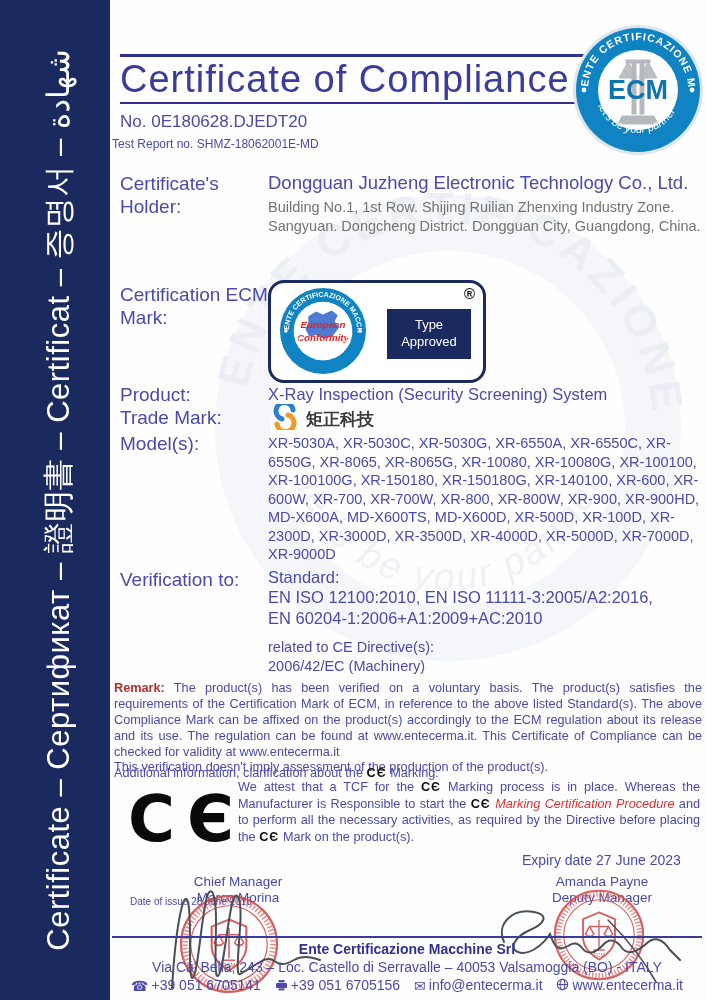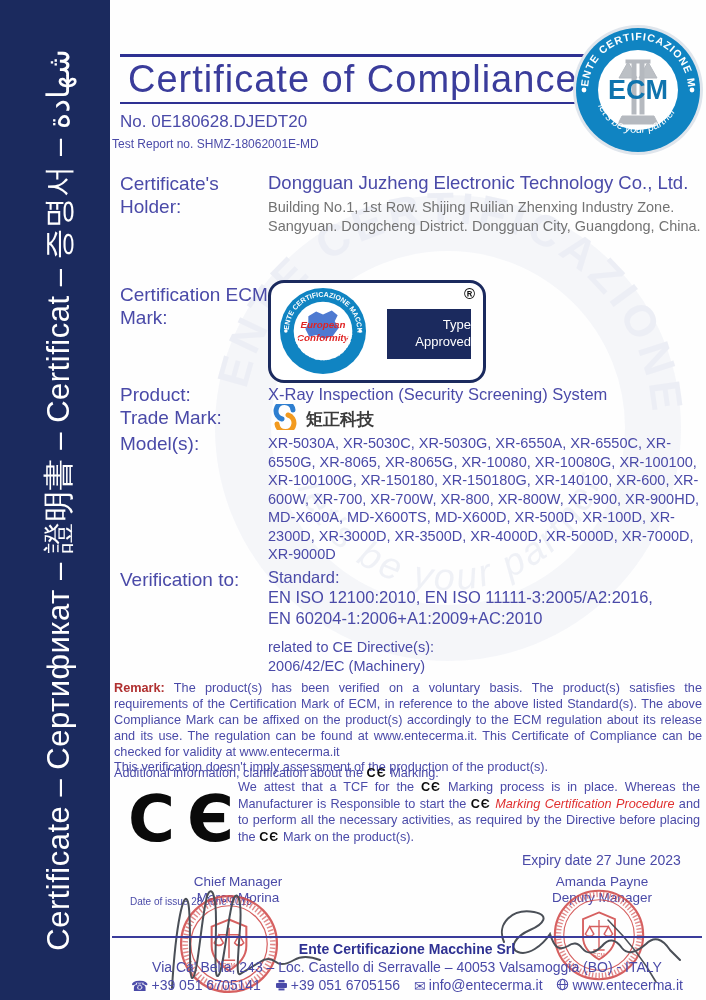--- a/index.html
+++ b/index.html
@@ -8,34 +8,34 @@
   .abs{position:absolute;}
   
   .sidebar{position:absolute;left:0;top:0;width:110px;height:1000px;background:#1b2a5e;}
   .sidebar-text{position:absolute;left:-440px;top:483px;width:990px;height:34px;
         transform:rotate(-90deg);transform-origin:center;color:#fff;font-size:31px;
         letter-spacing:.5px;text-align:center;white-space:nowrap;}
   
   .watermark{position:absolute;left:168px;top:148px;opacity:.55;pointer-events:none;}
   
   .rule{position:absolute;background:#2e3192;}
-  .title{position:absolute;left:128px;top:58px;font-size:38px;color:#3a3c9b;letter-spacing:1px;font-weight:400;}
+  .title{position:absolute;left:120px;top:58px;font-size:38px;color:#3a3c9b;letter-spacing:1px;font-weight:400;}
   .cert-no{position:absolute;left:120px;top:112px;font-size:17px;}
   .test-report{position:absolute;left:112px;top:137px;font-size:12px;}
   
   .flabel{position:absolute;left:120px;width:150px;font-size:19px;line-height:1.22;color:#4a4aa8;}
   .fvalue{position:absolute;left:268px;width:434px;color:#4a4aa8;}
   .holder-name{font-size:18.5px;line-height:1.2;}
   .holder-addr{font-size:14.5px;line-height:1.28;color:#737373;margin-top:4px;}
   
   .mark-badge{position:absolute;left:268px;top:280px;width:212px;height:97px;border:3px solid #1b2a5e;
         border-radius:16px;background:#fff;}
   .type-approved{position:absolute;right:12px;top:26px;width:84px;height:50px;background:#1b2a5e;
         color:#fff;font-size:13px;line-height:1.3;display:flex;align-items:center;justify-content:center;
-        text-align:right;}
+        text-align:center;}
   .registered{position:absolute;right:8px;top:2px;font-size:15px;color:#111;font-weight:bold;}
   .models{font-size:14.5px;line-height:1.28;}
   .std-head{font-size:16.5px;}
   .std-lines{font-size:16.5px;line-height:1.25;}
   .rel{font-size:14.5px;line-height:1.3;margin-top:10px;}
   
   .remark{position:absolute;left:114px;top:681px;width:588px;font-size:12.7px;line-height:1.25;
         text-align:justify;color:#4a4aa8;}
   .remark b{color:#b03030;}
   .remark-last{text-align:left;}

